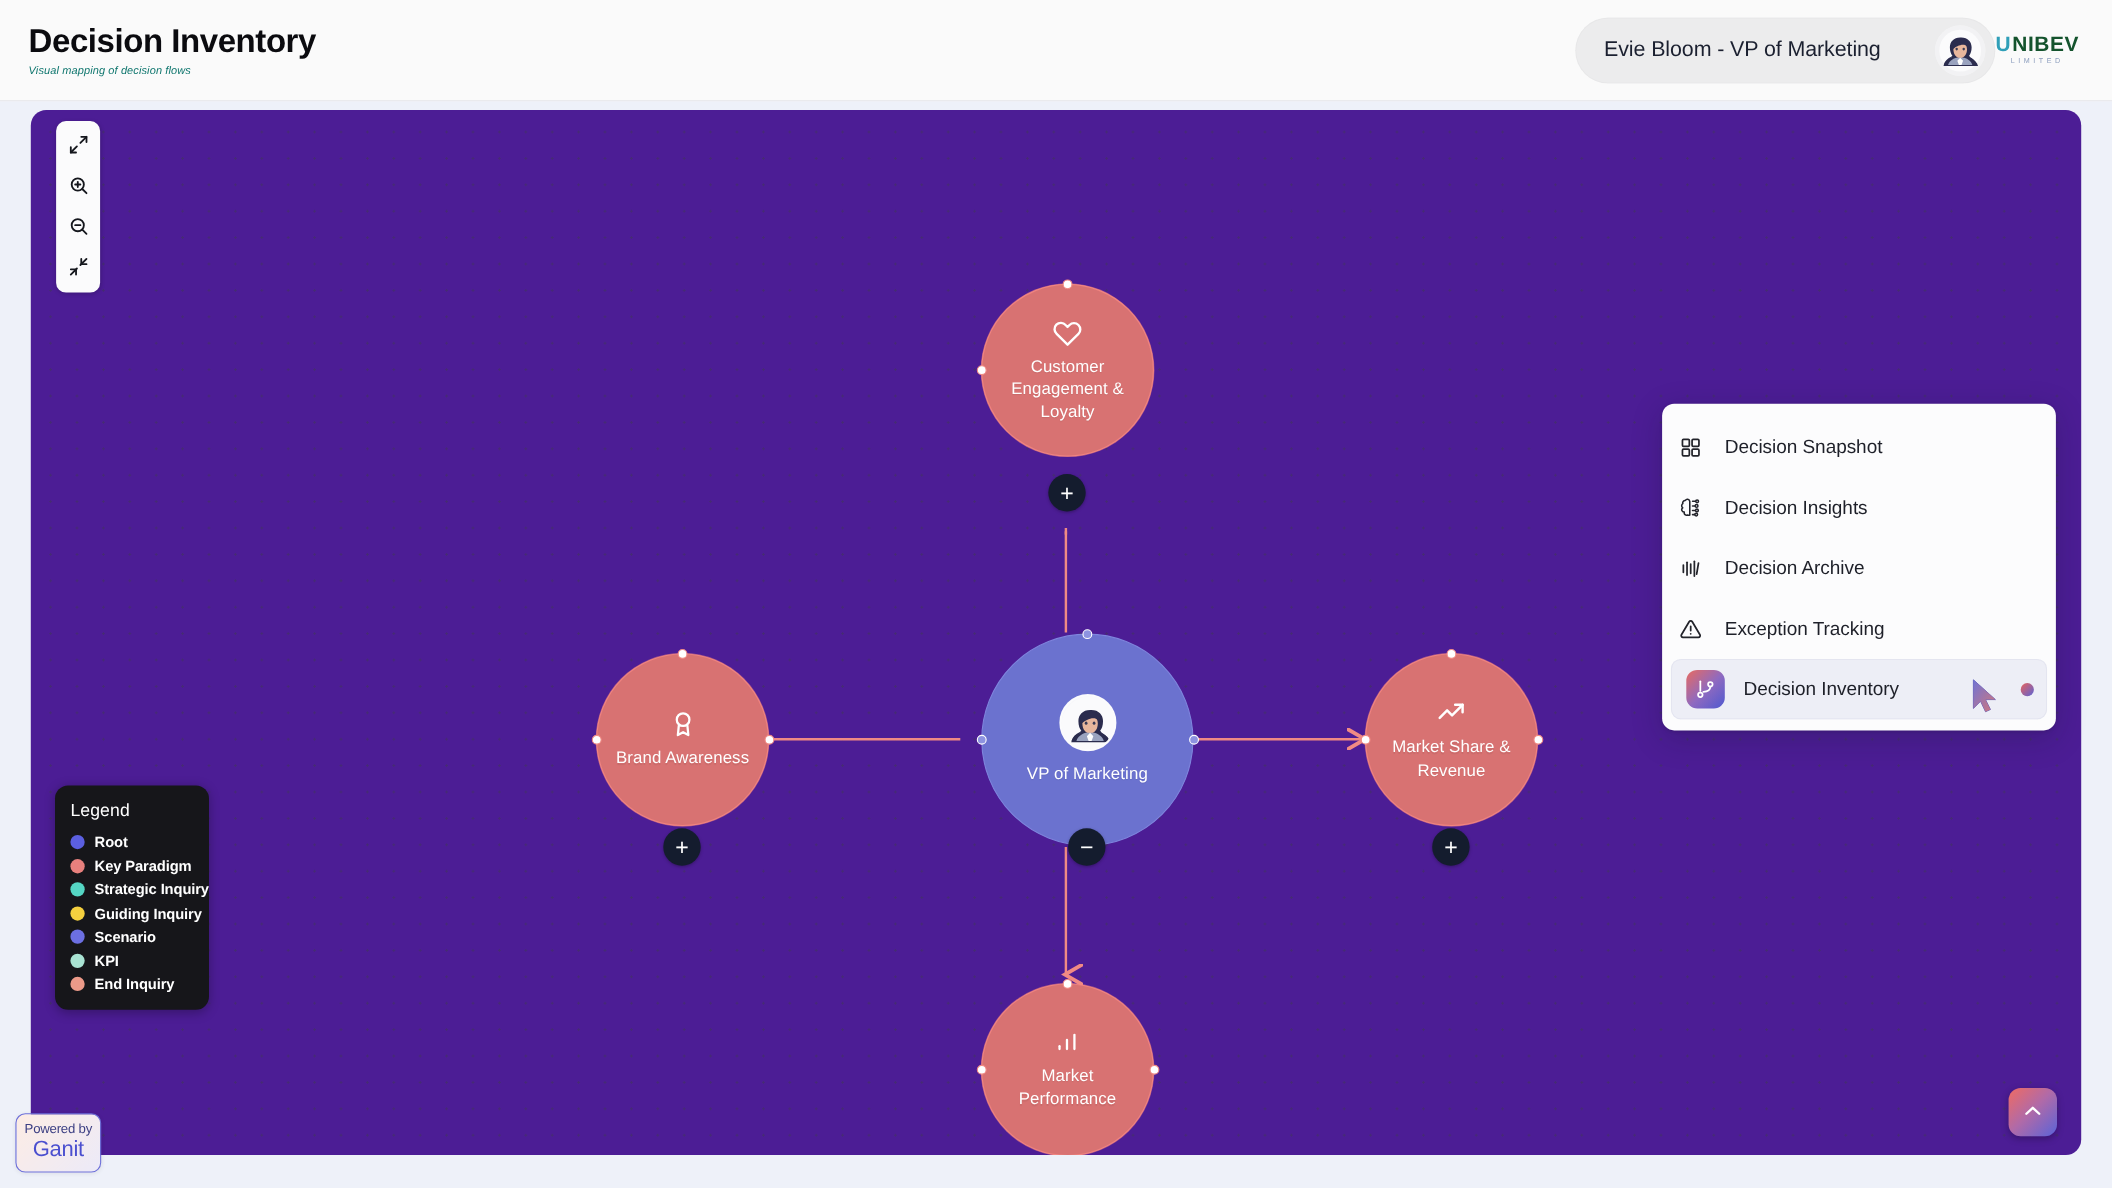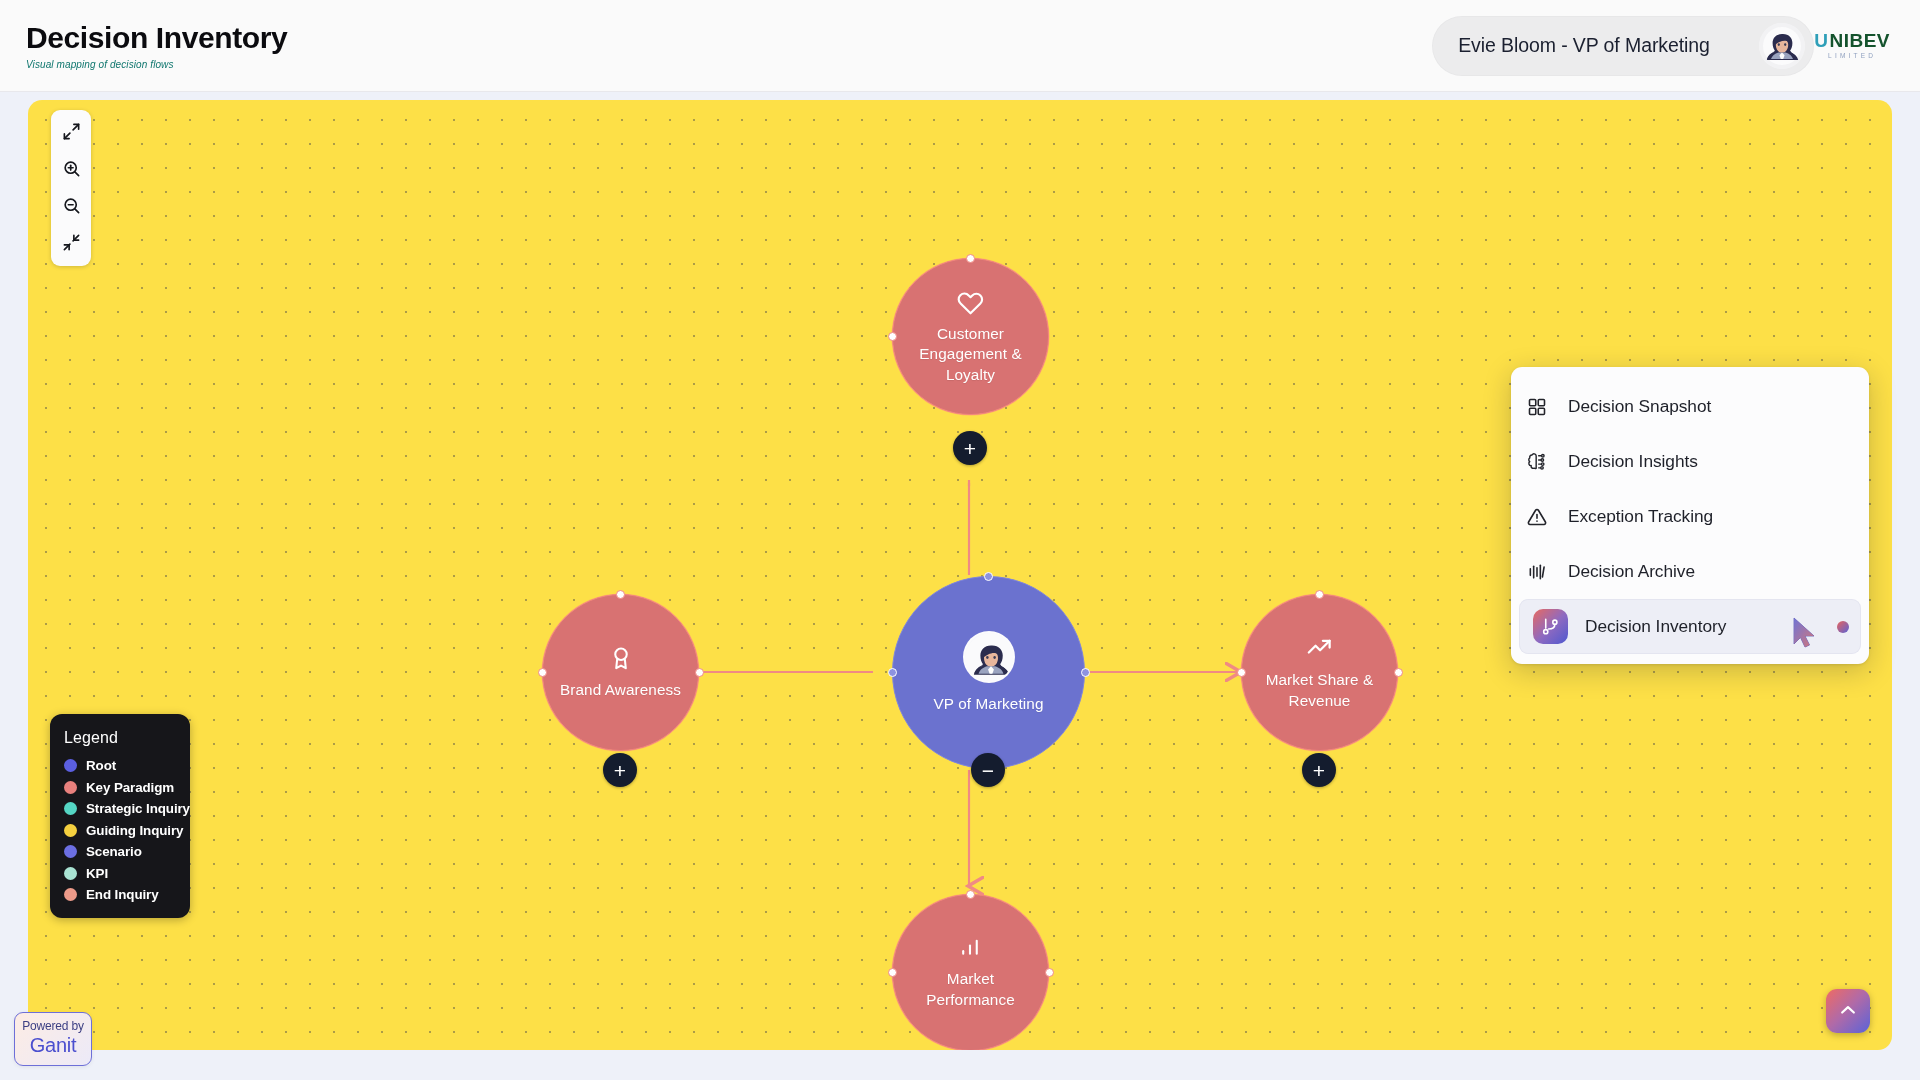--- a/index.html
+++ b/index.html
@@ -90,21 +90,21 @@
     margin-top: 3px;
   }
 
   
   .canvas-outer {
     position: absolute;
     top: 100px; left: 28px;
     width: 1864px;
     height: 950px;
     border-radius: 14px;
-    background: #fde047;
+    background: #4c1d95;
     overflow: hidden;
   }
   .canvas-dots {
     position: absolute;
     inset: 0;
     background-image: radial-gradient(circle, rgba(60,62,70,0.42) 1.1px, transparent 1.2px);
     background-size: 24px 24px;
     background-position: 6px 8px;
   }
 
@@ -601,39 +601,39 @@
         <circle cx="18.8" cy="14.5" r="1.5"></circle>
           <circle cx="18" cy="19" r="1.5"></circle>
       </svg>
     </span>
     <span class="nav-label">Decision Insights</span>
   </div>
 
   <div class="nav-item">
     <span class="nav-icon-wrap">
       <svg width="20" height="20" viewBox="0 0 24 24" fill="none" stroke="currentColor" stroke-width="1.9" stroke-linecap="round" stroke-linejoin="round">
-        <path d="M10.3 3.9 1.9 18a2 2 0 0 0 1.7 3h16.8a2 2 0 0 0 1.7-3L13.7 3.9a2 2 0 0 0-3.4 0z"></path>
-        <line x1="12" y1="9" x2="12" y2="13.5"></line>
-          <line x1="12" y1="17" x2="12.01" y2="17"></line>
-      </svg>
-    </span>
-    <span class="nav-label">Exception Tracking</span>
-  </div>
-
-  <div class="nav-item">
-    <span class="nav-icon-wrap">
-      <svg width="20" height="20" viewBox="0 0 24 24" fill="none" stroke="currentColor" stroke-width="1.9" stroke-linecap="round" stroke-linejoin="round">
         <line x1="4" y1="8" x2="4" y2="16"></line>
         <line x1="8" y1="5" x2="8" y2="19"></line>
         <line x1="12" y1="7" x2="12" y2="17"></line>
         <line x1="16" y1="4" x2="16" y2="20"></line>
         <line x1="20.5" y1="6" x2="18.5" y2="18"></line>
       </svg>
     </span>
     <span class="nav-label">Decision Archive</span>
+  </div>
+
+  <div class="nav-item">
+    <span class="nav-icon-wrap">
+      <svg width="20" height="20" viewBox="0 0 24 24" fill="none" stroke="currentColor" stroke-width="1.9" stroke-linecap="round" stroke-linejoin="round">
+        <path d="M10.3 3.9 1.9 18a2 2 0 0 0 1.7 3h16.8a2 2 0 0 0 1.7-3L13.7 3.9a2 2 0 0 0-3.4 0z"></path>
+        <line x1="12" y1="9" x2="12" y2="13.5"></line>
+          <line x1="12" y1="17" x2="12.01" y2="17"></line>
+      </svg>
+    </span>
+    <span class="nav-label">Exception Tracking</span>
   </div>
 
 
   <div class="nav-item active">
     <span class="nav-icon-grad">
       <svg width="19" height="19" viewBox="0 0 24 24" fill="none" stroke="#ffffff" stroke-width="2" stroke-linecap="round" stroke-linejoin="round">
         <line x1="6" y1="3" x2="6" y2="14"></line>
         <circle cx="17.5" cy="6.5" r="2.6"></circle>
         <circle cx="6" cy="18.5" r="2.6"></circle>
         <path d="M17.5 9.1c0 4.2-3.4 6-8 6"></path>

